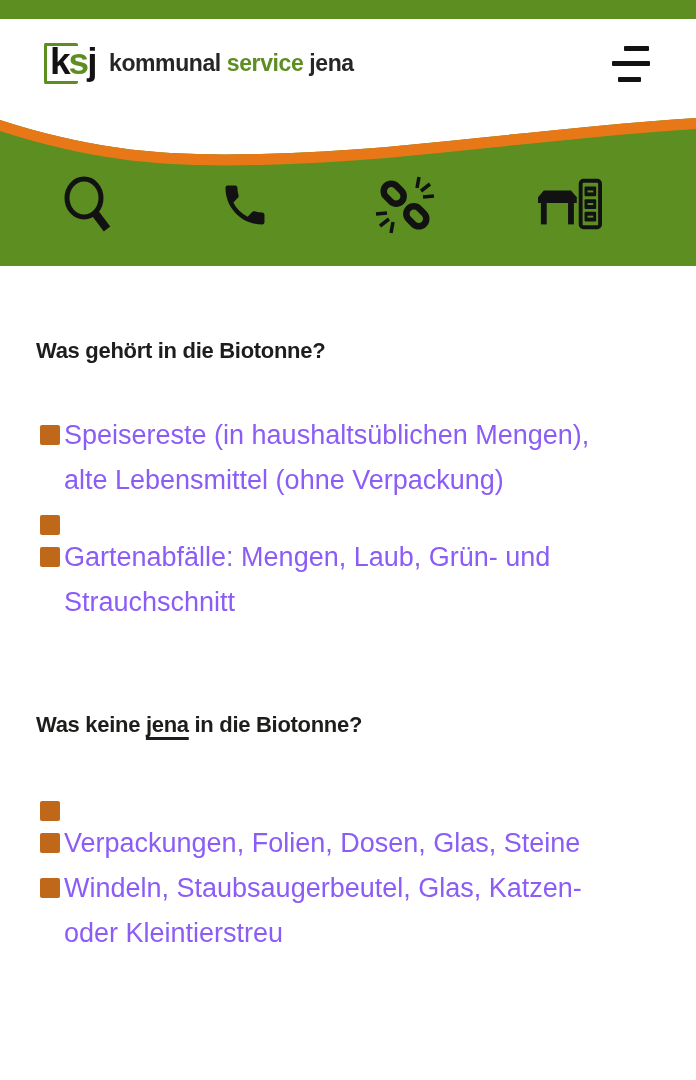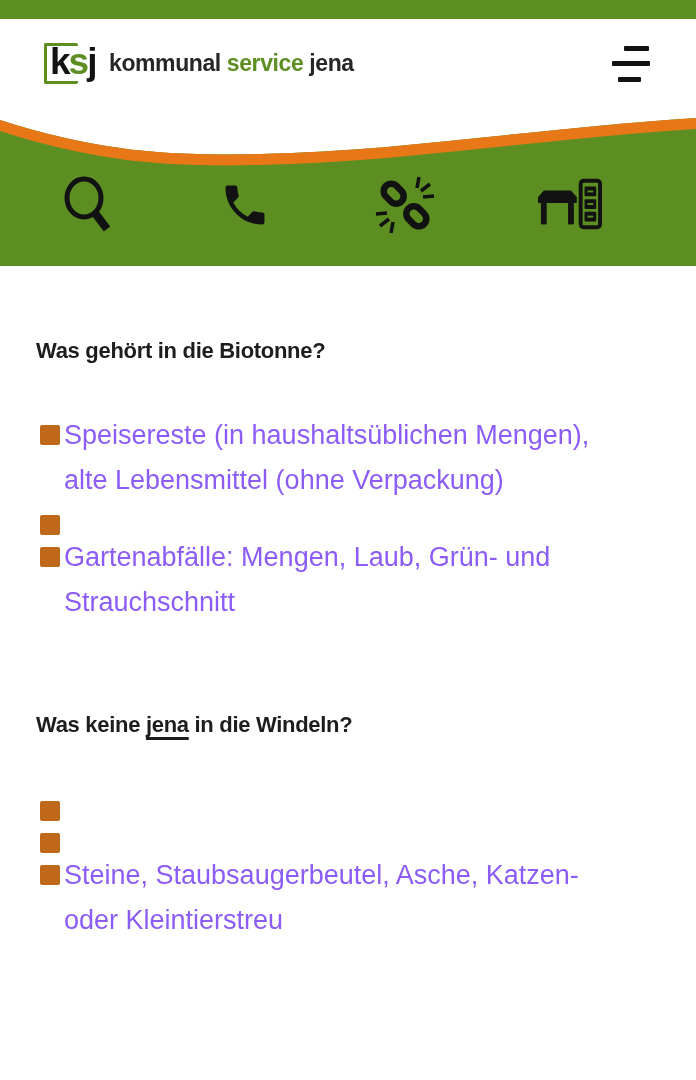--- a/index.html
+++ b/index.html
@@ -166,29 +166,30 @@
     <li>
       <span class="bullet"></span>
     </li>
     <li>
       <span class="bullet"></span>
       <span class="li-text">Gartenabfälle: Mengen, Laub, Grün- und
 Strauchschnitt</span>
     </li>
   </ul>
 
-  <h2 class="h-second"><span>Was keine </span><span class="u-nicht">jena</span><span> in die Windeln?</span></h2>
+  <h2 class="h-second"><span>Was keine </span><span class="u-nicht">jena</span><span> in die Biotonne?</span></h2>
 
   <ul class="waste-list list-2">
     <li>
       <span class="bullet"></span>
     </li>
     <li>
       <span class="bullet"></span>
+      <span class="li-text">Verpackungen, Folien, Dosen, Glas, Steine</span>
     </li>
     <li>
       <span class="bullet"></span>
-      <span class="li-text">Steine, Staubsaugerbeutel, Asche, Katzen-
+      <span class="li-text">Windeln, Staubsaugerbeutel, Glas, Katzen-
 oder Kleintierstreu</span>
     </li>
   </ul>
 
 </main>
 
 </body></html>

